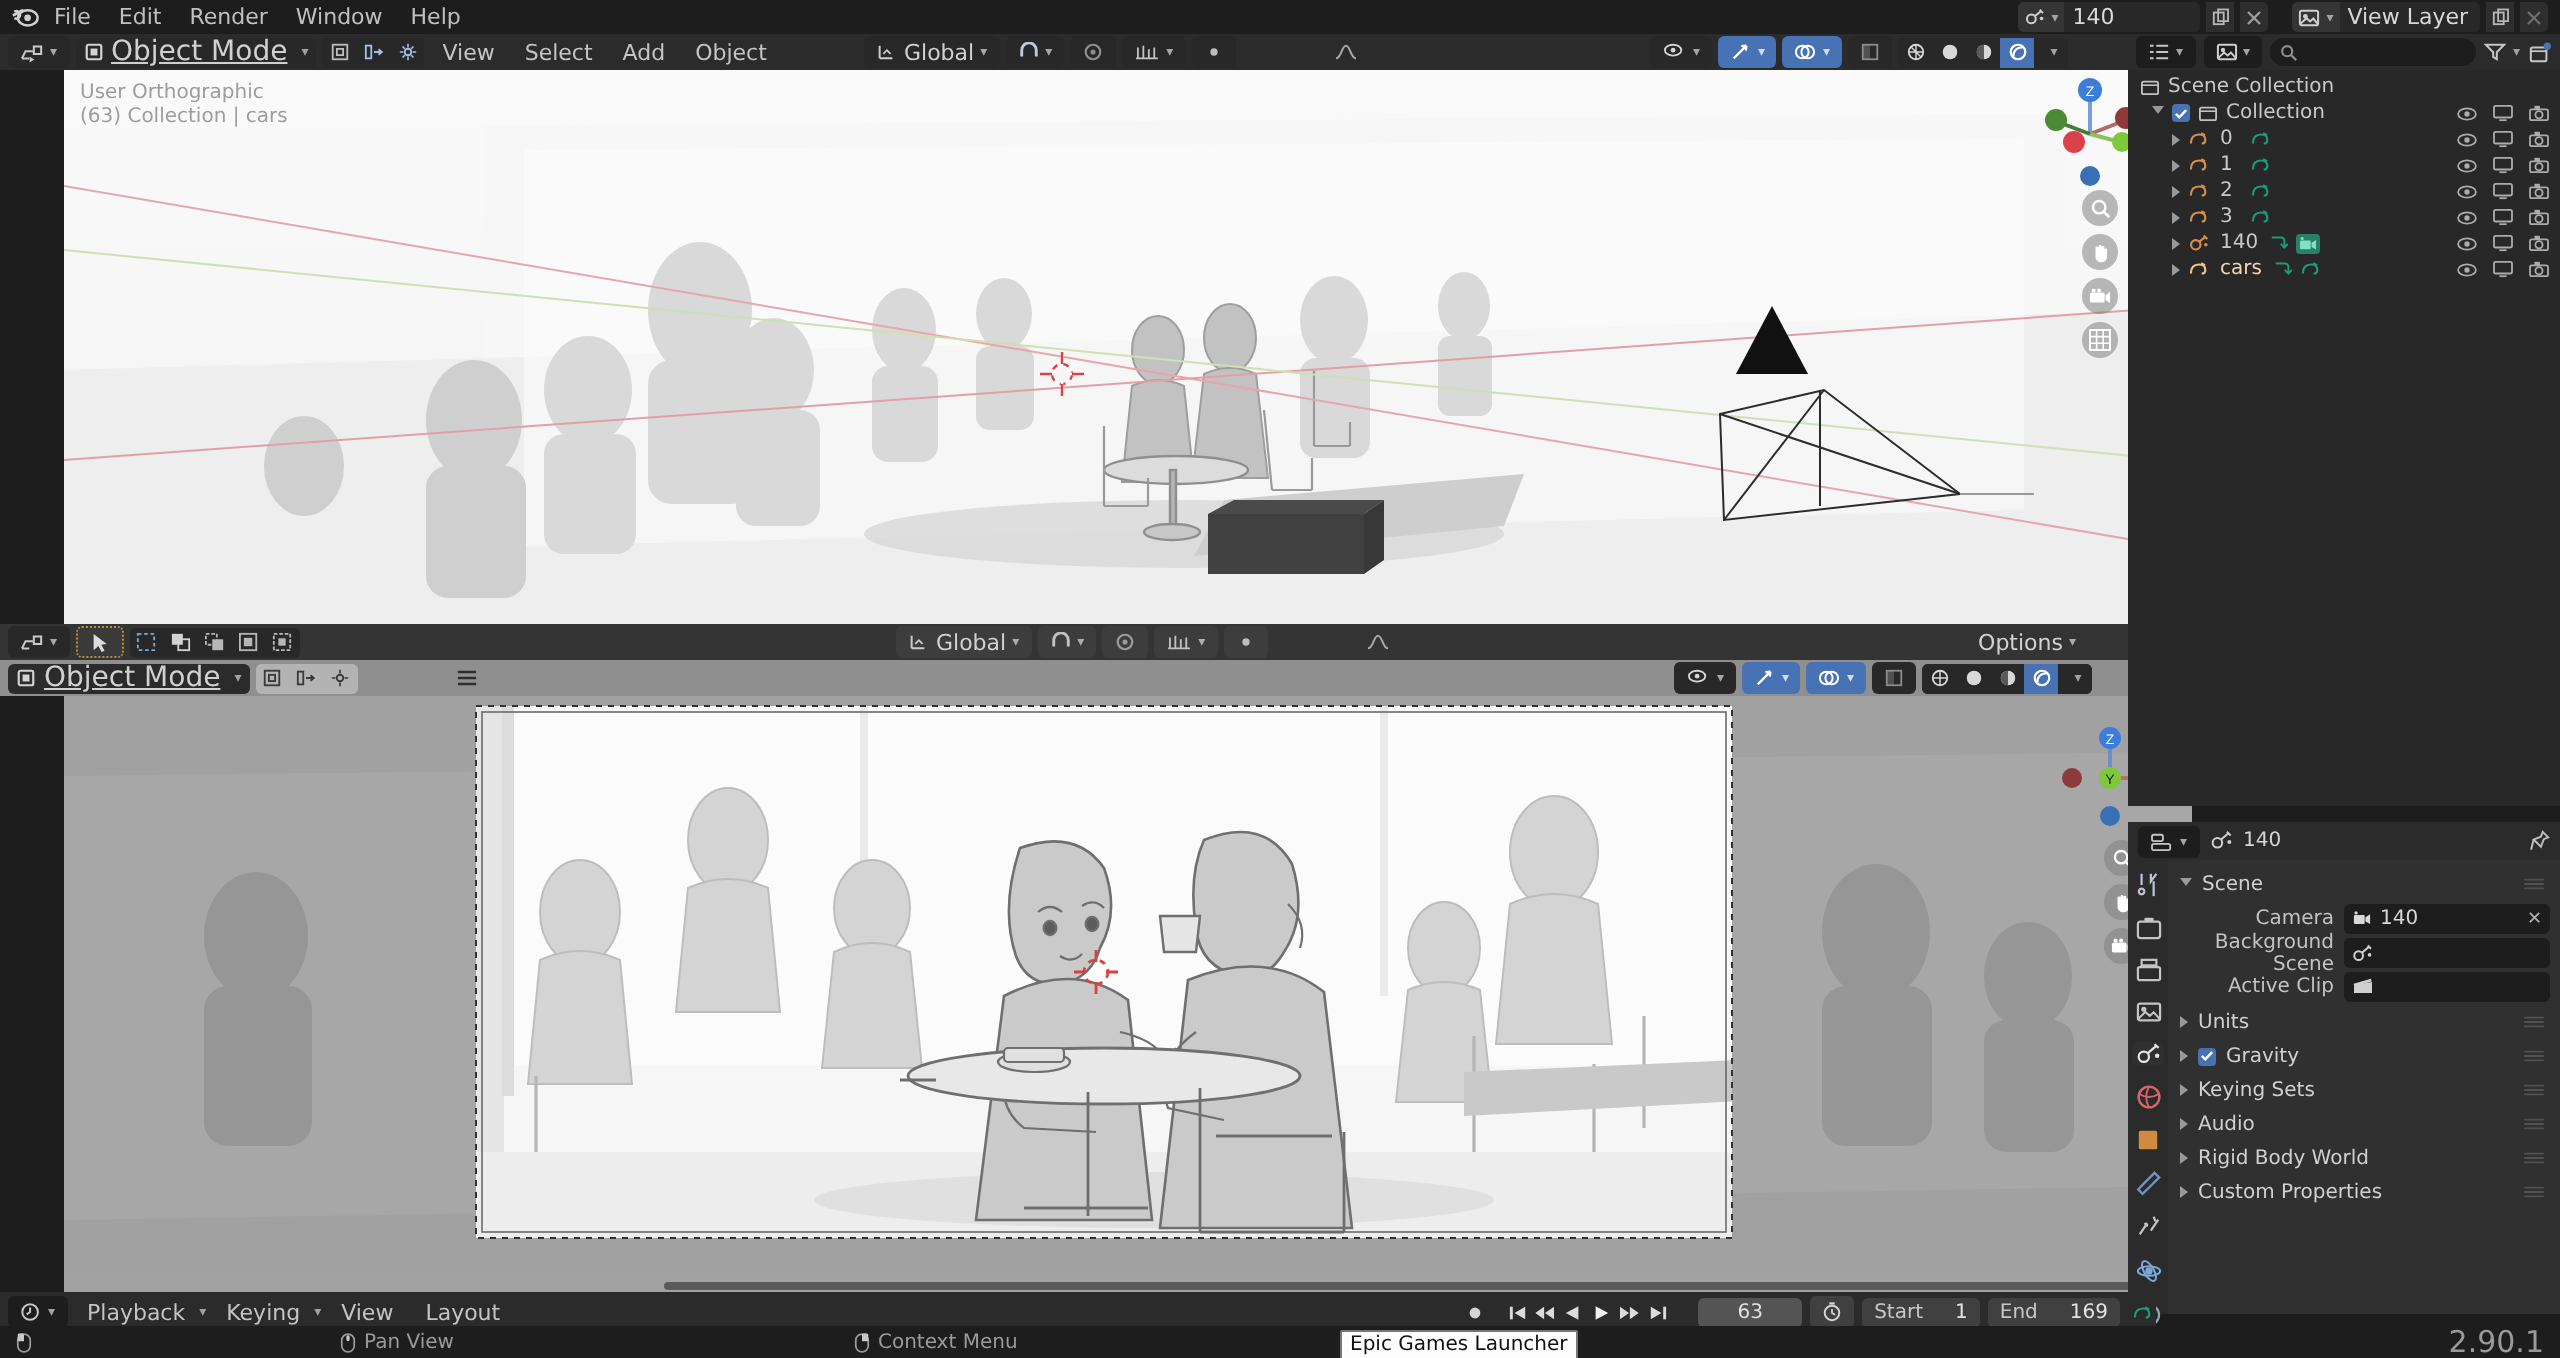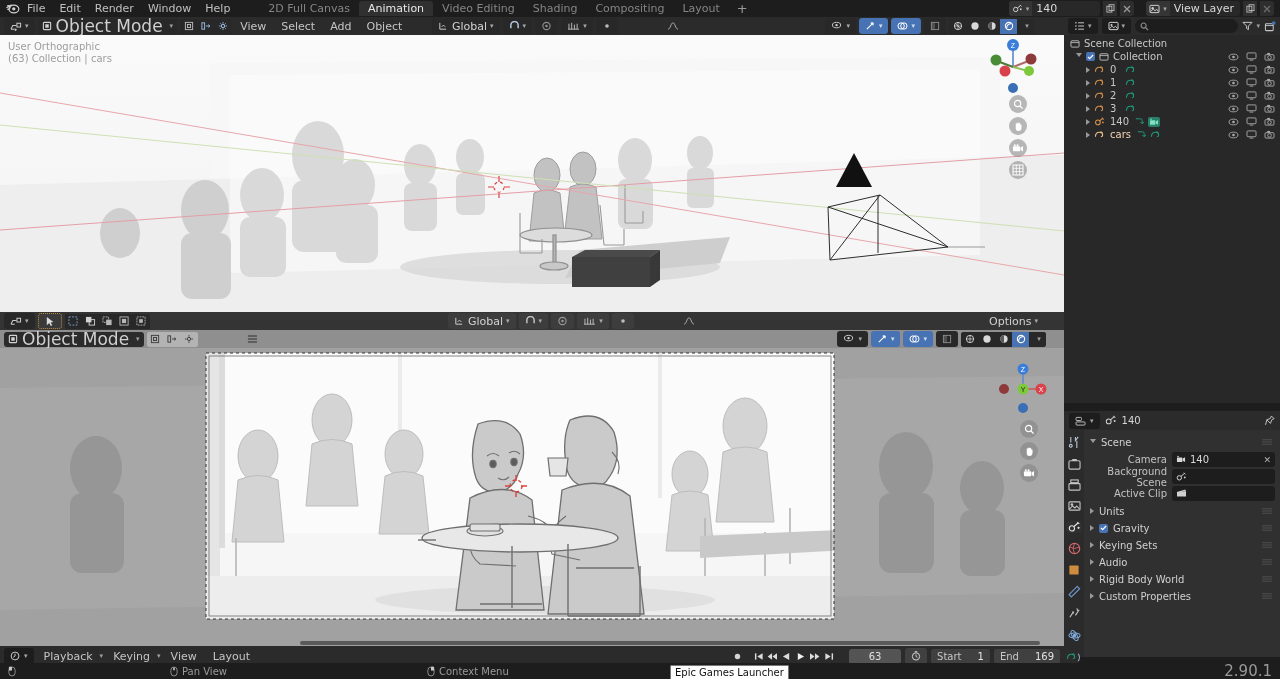--- a/index.html
+++ b/index.html
@@ -37,24 +37,24 @@
   .vp-header { position:absolute; left:0; height:18px; background:#2b2b2b;
     display:flex; align-items:center; padding:0 4px; gap:3px; }
   .vp-header .grp { display:flex; align-items:center; background:#282828; border-radius:3px; height:15px; }
   .vp-header .tgl { width:17px; height:15px; display:flex; align-items:center; justify-content:center; background:#282828;}
   .vp-header .tgl.on { background:#4772b3; }
   .vp-header .tgl:first-child { border-radius:3px 0 0 3px;}
   .vp-header .tgl:last-child { border-radius:0 3px 3px 0;}
   .menu-txt { padding:0 6px; height:15px; line-height:15px; color:#c4c4c4; font-size:11px;text-align:center;}
 
   .modesel { display:flex; align-items:center; background:#282828; border-radius:3px; height:15px; padding:0 4px; gap:4px;}
-  .modesel .lbl { font-size:17px; color:#d0d0d0;}
+  .modesel .lbl { font-size:14px; color:#d0d0d0;text-decoration:underline;}
 
   
-  .viewport { position:absolute; overflow:hidden; }
+  .viewport { position:absolute; overflow:hidden;margin-left:32px; }
   .vp-text { position:absolute; font-size:10px; color:#9d9d9d; pointer-events:none; line-height:12px;}
   .nav-gizmo { position:absolute; width:58px; height:58px; }
   .nav-btns { position:absolute; display:flex; flex-direction:column; gap:4px;}
   .nav-btn { width:18px; height:18px; border-radius:50%; background:rgba(130,130,130,.55);
     display:flex; align-items:center; justify-content:center; }
 
   
   .outliner { position:absolute; left:1064px; top:17px; width:216px; height:386px; background:#282828; }
   .out-header { height:18px; background:#2b2b2b; display:flex; align-items:center; gap:4px; padding:0 4px;}
   .out-search { flex:1; background:#1d1d1d; border-radius:7px; height:14px; display:flex; align-items:center; padding:0 5px; gap:4px;}
@@ -115,29 +115,20 @@
         <circle cx="9.4" cy="7.4" r="1.8" fill="#d0d0d0"></circle>
         <path d="M2.2 4.2 a2 2 0 1 1 0.1 3.4" stroke="#d0d0d0" stroke-width="1.3" fill="none"></path>
       </svg>
     </span>
     <span class="menu-item">File</span>
     <span class="menu-item">Edit</span>
     <span class="menu-item">Render</span>
     <span class="menu-item">Window</span>
     <span class="menu-item">Help</span>
 
-    <span class="ws-tabs">
-      <span class="ws-tab">2D Full Canvas</span>
-      <span class="ws-tab active">Animation</span>
-      <span class="ws-tab">Video Editing</span>
-      <span class="ws-tab">Shading</span>
-      <span class="ws-tab">Compositing</span>
-      <span class="ws-tab">Layout</span>
-      <span class="ws-add">+</span>
-    </span>
 
     <span class="topbar-right">
       <span class="dataselect">
         <span class="pre">
           <svg width="11" height="10" viewBox="0 0 12 11">
               <circle cx="4" cy="6" r="2.4" fill="none" stroke="#cfcfcf" stroke-width="1.1"></circle>
               <path d="M6 4.4 L9.4 1.6 M8.6 1 L10.4 2.8" stroke="#cfcfcf" stroke-width="1.1" fill="none"></path>
               <circle cx="9.6" cy="5.8" r="1" fill="#cfcfcf"></circle>
             </svg>
           <span class="chev">▾</span>

